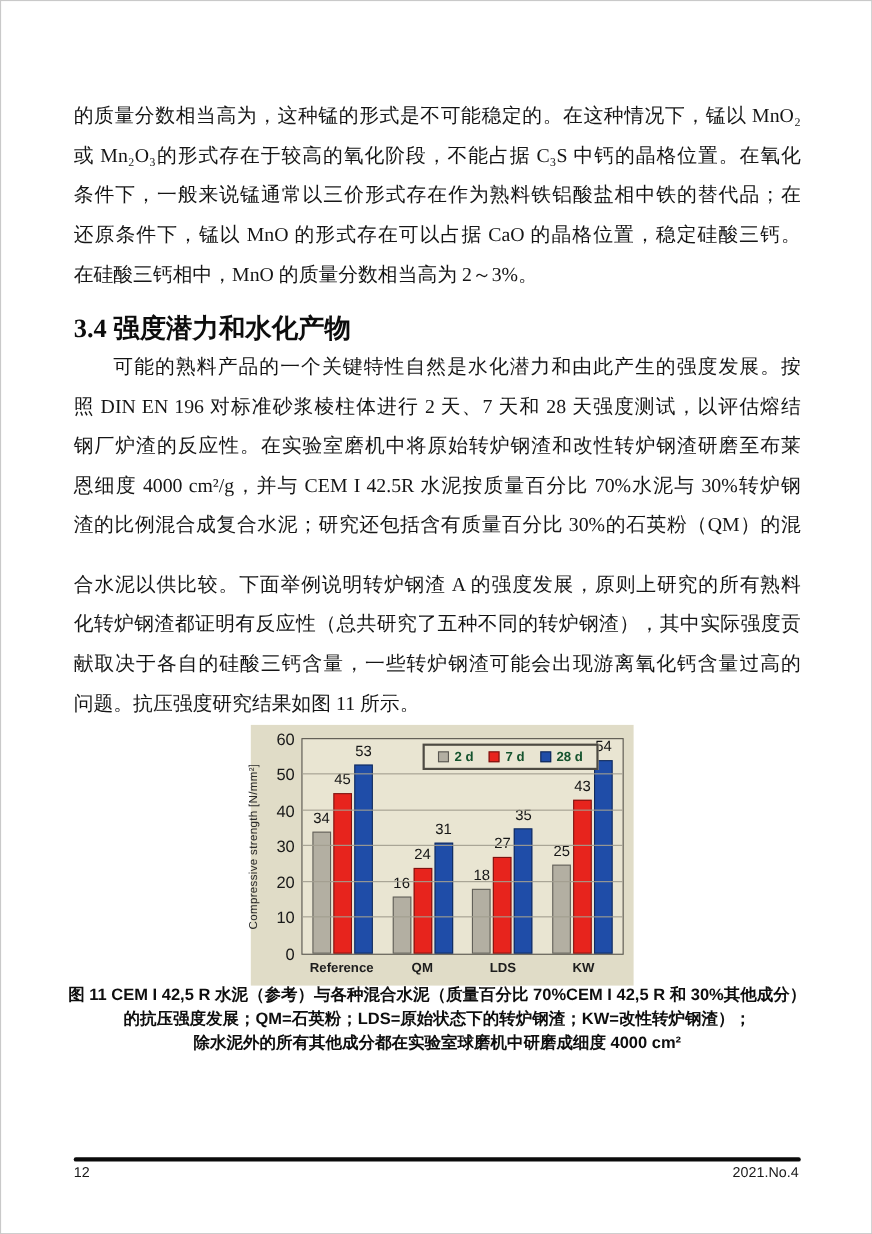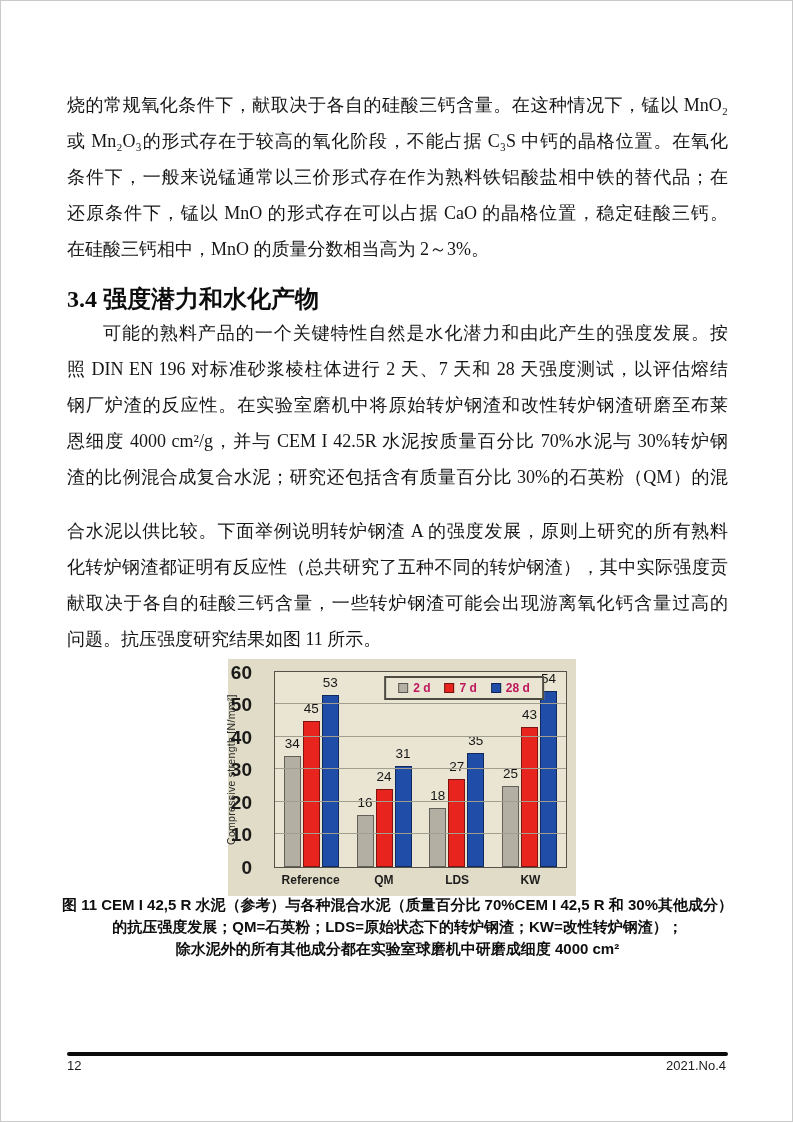--- a/index.html
+++ b/index.html
@@ -32,38 +32,38 @@
   .figure {
     position:absolute; left:227px; top:658px; width:348px; height:237px;
     background:#e0dcc7; font-family:"Liberation Sans", sans-serif;
   }
   .chart-plot {
     position:absolute; left:46px; top:12px; width:293px; height:197px;
     background:#e9e5d2; border:1px solid #55524a;
   }
   .gridline { position:absolute; left:0; right:0; height:1px; background:#a29e8f; }
   .chart-yaxis { position:absolute; left:8px; top:12px; width:34px; height:197px; }
-  .ytick { position:absolute; right:18px; font-size:19px; font-weight:bold; color:#1a1a1a; transform:translateY(50%); }
+  .ytick { position:absolute; right:2px; font-size:15px; font-weight:normal; color:#1a1a1a; transform:translateY(50%); }
   .y-title {
     position:absolute; left:-3px; top:12px; height:197px; width:14px;
     writing-mode:vertical-rl; transform:rotate(180deg);
     font-size:10.5px; color:#2a2a2a; text-align:center; letter-spacing:0.3px;
   }
   .bar-groups { position:absolute; left:0; right:0; top:0; bottom:0; display:flex; align-items:flex-end; }
   .bar-group { flex:1; display:flex; align-items:flex-end; justify-content:center; gap:2px; }
   .barwrap { display:flex; flex-direction:column; align-items:center; justify-content:flex-end; }
   .bar-value { font-size:13.5px; color:#161616; margin-bottom:5px; line-height:15px; }
   .bar { width:17px; border:1px solid rgba(0,0,0,0.45); }
   .chart-xlabels { position:absolute; left:46px; top:214px; width:293px; display:flex; }
   .xlabel { flex:1; text-align:center; font-size:12px; font-weight:bold; color:#1d1d1d; }
   .legend {
     position:absolute; top:4px; left:189px; transform:translateX(-50%);
     display:flex; gap:14px; align-items:flex-start;
     background:#e9e5d2; border:2px solid #4d4a42; padding:3px 12px;
-    font-size:12px; font-weight:bold; color:#be185d; white-space:nowrap;
+    font-size:12px; font-weight:bold; color:#14532d; white-space:nowrap;
   }
   .legend-item { display:flex; align-items:center; gap:5px; }
   .swatch { width:10px; height:10px; border:1px solid rgba(0,0,0,0.5); display:inline-block; }
 
   
   .caption {
     position:absolute; left:50px; top:893px; width:693px;
     font-family:"Liberation Sans", sans-serif;
     font-size:15px; line-height:22px; color:#0e0e0e; font-weight:bold;
   }
@@ -77,21 +77,21 @@
   .footer-page { position:absolute; left:66px; top:1057px; width:661px; text-align:left; font-size:13px; color:#1a1a1a; font-family:"Liberation Sans", sans-serif; }
   .footer-issue { position:absolute; right:66px; top:1057px; font-size:13px; color:#1a1a1a; font-family:"Liberation Sans", sans-serif; }
 </style>
 </head>
 <body>
 
 <div class="page">
 
 
   <div class="para end-left" style="top:86px">
-      <div class="line">烧的常规氧化条件下，献取决于各自的硅酸三钙含量。在这种情况下，锰以 MnO₂</div>
+      <div class="line">的质量分数相当高为，这种锰的形式是不可能稳定的。在这种情况下，锰以 MnO₂</div>
       <div class="line">或 Mn₂O₃的形式存在于较高的氧化阶段，不能占据 C₃S 中钙的晶格位置。在氧化</div>
       <div class="line">条件下，一般来说锰通常以三价形式存在作为熟料铁铝酸盐相中铁的替代品；在</div>
       <div class="line">还原条件下，锰以 MnO 的形式存在可以占据 CaO 的晶格位置，稳定硅酸三钙。</div>
       <div class="line last">在硅酸三钙相中，MnO 的质量分数相当高为 2～3%。</div>
     </div>
 
   <div class="section-heading">3.4 强度潜力和水化产物</div>
 
   <div class="para end-justify indent" style="top:314px">
       <div class="line">可能的熟料产品的一个关键特性自然是水化潜力和由此产生的强度发展。按</div>

